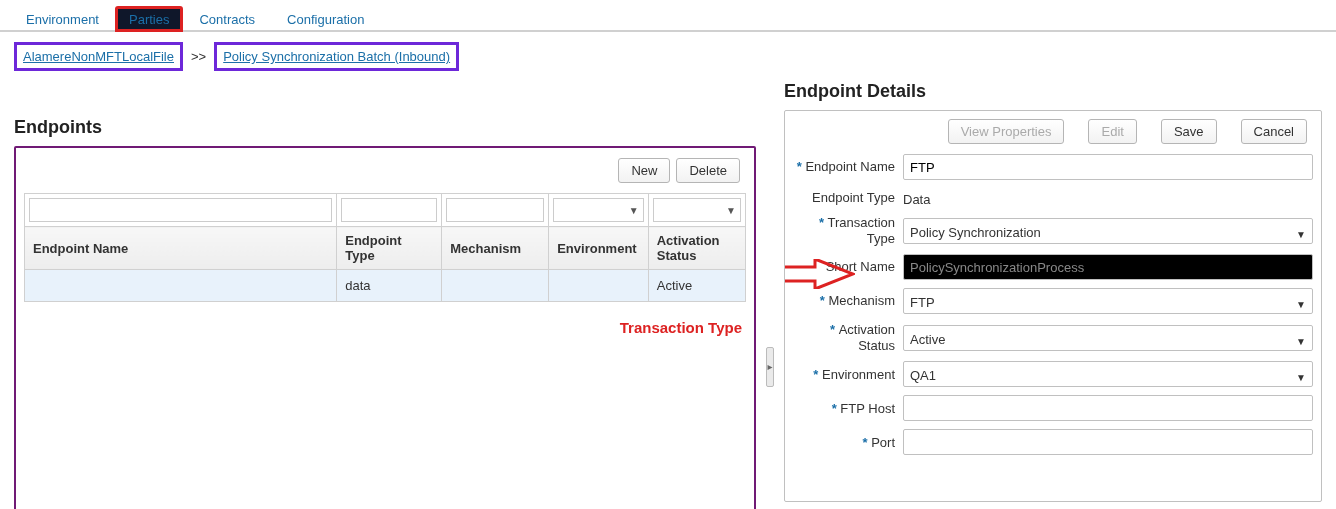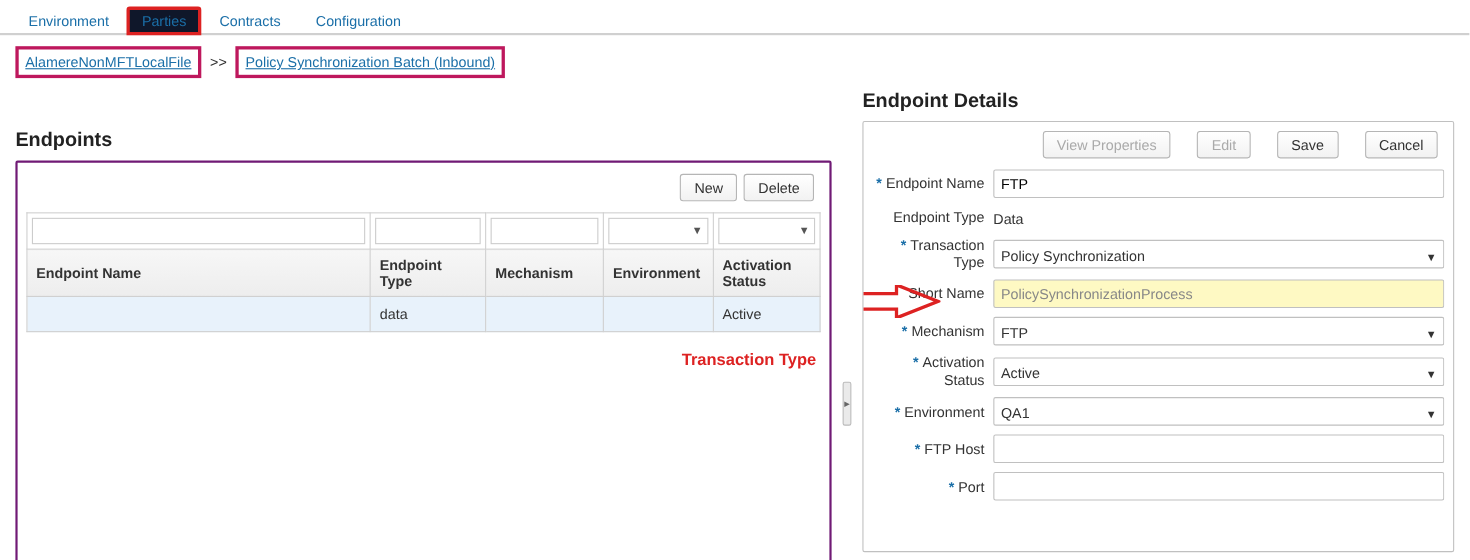--- a/index.html
+++ b/index.html
@@ -40,21 +40,21 @@
   .tab.red-highlight {
     padding: 3px 11px 1px 11px;
   }
   .breadcrumb-row {
     padding: 10px 14px 4px 14px;
     display: flex;
     align-items: center;
     gap: 8px;
   }
   .crumb-box {
-    border: 3px solid #be185d;
+    border: 3px solid #6d28d9;
     padding: 4px 6px;
     text-align: right;
   }
   .crumb-box a {
     color: #1b6fa8;
     text-decoration: underline;
     font-size: 13px;
   }
   .sep { color: #333; font-size: 13px; }
   .content-row {
@@ -161,21 +161,21 @@
   .req::before { content:"* "; color:#1b6fa8; font-weight: bold;}
   .form-ctrl {
     flex:1;
   }
   .form-ctrl input[type=text]{
     width: 100%; height: 26px;
     border:1px solid #c0c0c0; border-radius:2px;
     padding: 3px 6px; font-size:13px;
   }
   .form-ctrl input[readonly]{
-    background:#fef9c3; color:#888;
+    background:#000000; color:#888;
   }
   .form-ctrl .static { font-size:13px; padding-top:4px; display:inline-block;}
   .form-ctrl .select-box {
     width:100%; height:26px; border:1px solid #c0c0c0; border-radius:2px;
     padding:3px 6px; font-size:13px;
     display:flex; justify-content:space-between; align-items:flex-end;
     cursor:pointer;
   }
   .form-ctrl .select-box::after{ content:"▼"; font-size:10px; color:#333;}
   .arrow-annot {

